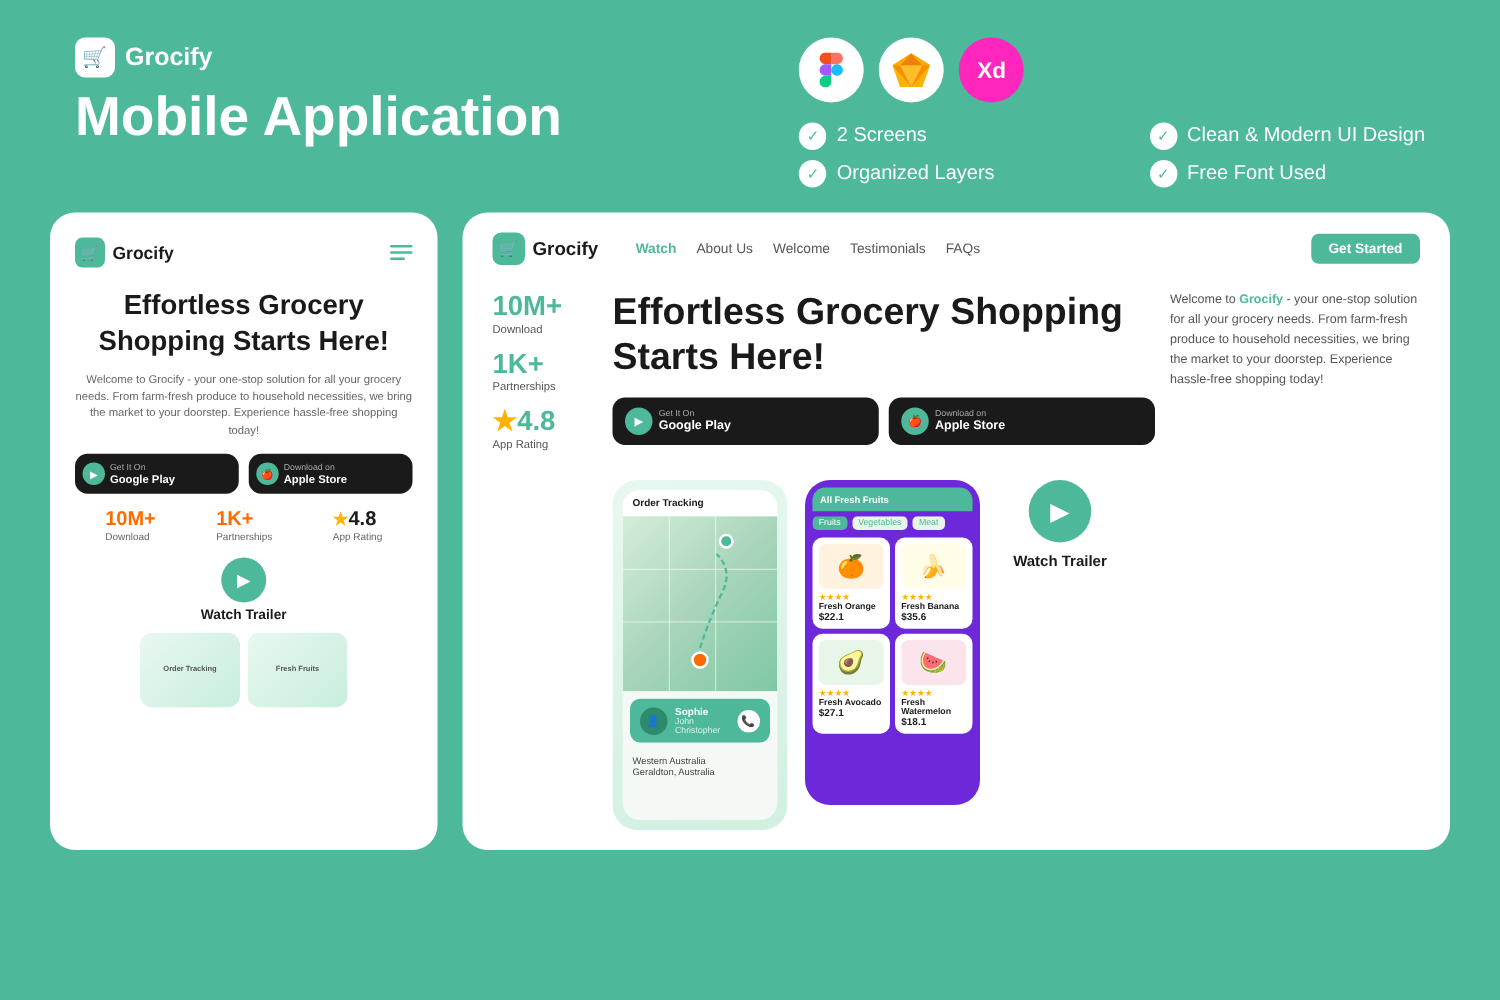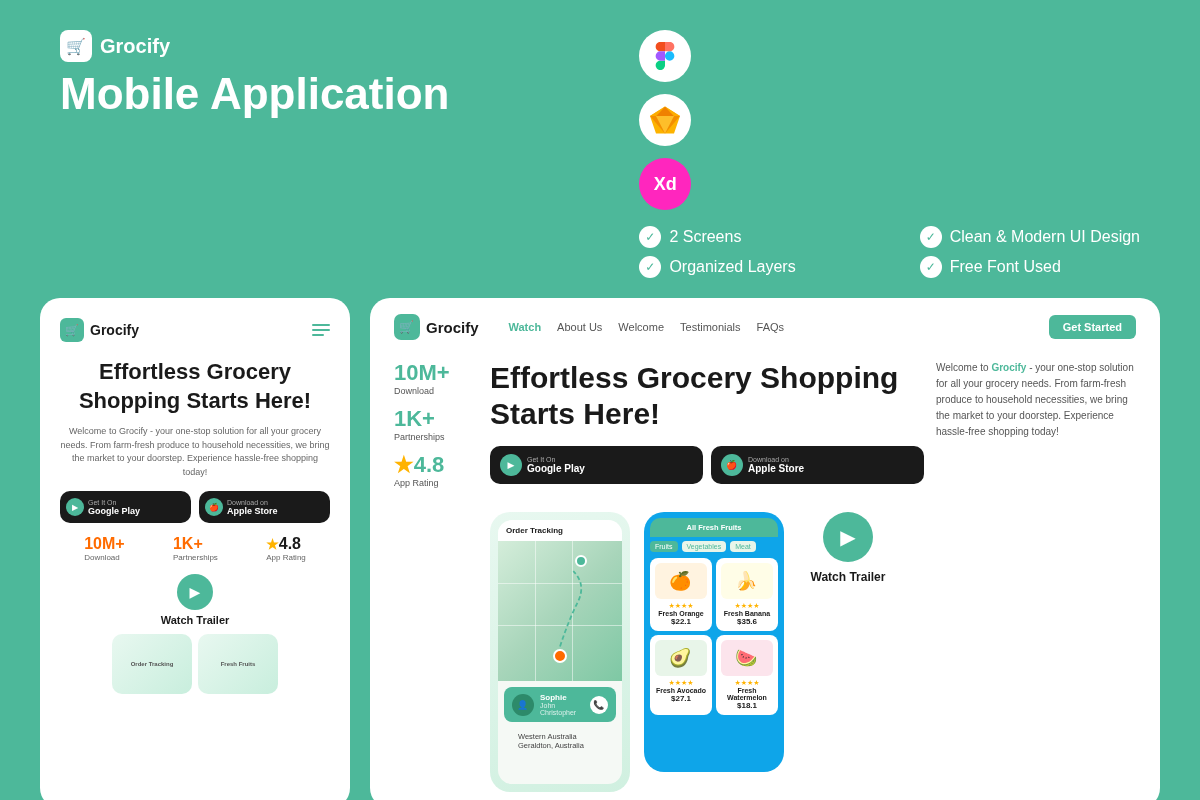--- a/index.html
+++ b/index.html
@@ -52,21 +52,20 @@
     }
 
     .right-info {
       text-align: left;
     }
     .tool-icons {
       display: flex;
       gap: 12px;
       margin-bottom: 16px;
       justify-content: flex-start;
-      flex-direction: column;
     }
     .tool-icon {
       width: 52px; height: 52px;
       border-radius: 50%;
       display: flex; align-items: center; justify-content: center;
       font-size: 22px;
     }
     .figma-icon { background: white; }
     .sketch-icon { background: white; }
     .xd-icon { background: #FF26BE; color: white; }
@@ -329,36 +328,35 @@
     }
     .call-info { flex: 1; }
     .call-name { font-size: 8px; font-weight: 600; color: white; }
     .call-sub { font-size: 7px; color: rgba(255,255,255,0.8); }
     .call-phone-icon {
       width: 18px; height: 18px; border-radius: 50%; background: white;
       display: flex; align-items: center; justify-content: center;
       font-size: 9px; color: #4db89a;
     }
     .delivery-info {
-      padding: 4px 20px; font-size: 7.5px; color: #444;
+      padding: 4px 8px; font-size: 7.5px; color: #444;
     }
 
     .phone-mockup2 {
       width: 140px;
       height: 260px;
       background: #1a1a1a;
       border-radius: 20px;
       overflow: hidden;
       flex-shrink: 0;
     }
     .phone-mockup2-inner {
       width: 100%; height: 100%;
-      background: #0ea5e9;
+      background: #6d28d9;
       padding: 6px;
-      text-align: center;
     }
     .grocery-header {
       background: #4db89a;
       padding: 5px 6px;
       border-radius: 10px 10px 0 0;
       font-size: 7.5px; font-weight: 600; color: white;
       margin-bottom: 4px;
     }
     .category-tabs {
       display: flex; gap: 4px; margin-bottom: 6px; overflow: hidden;

